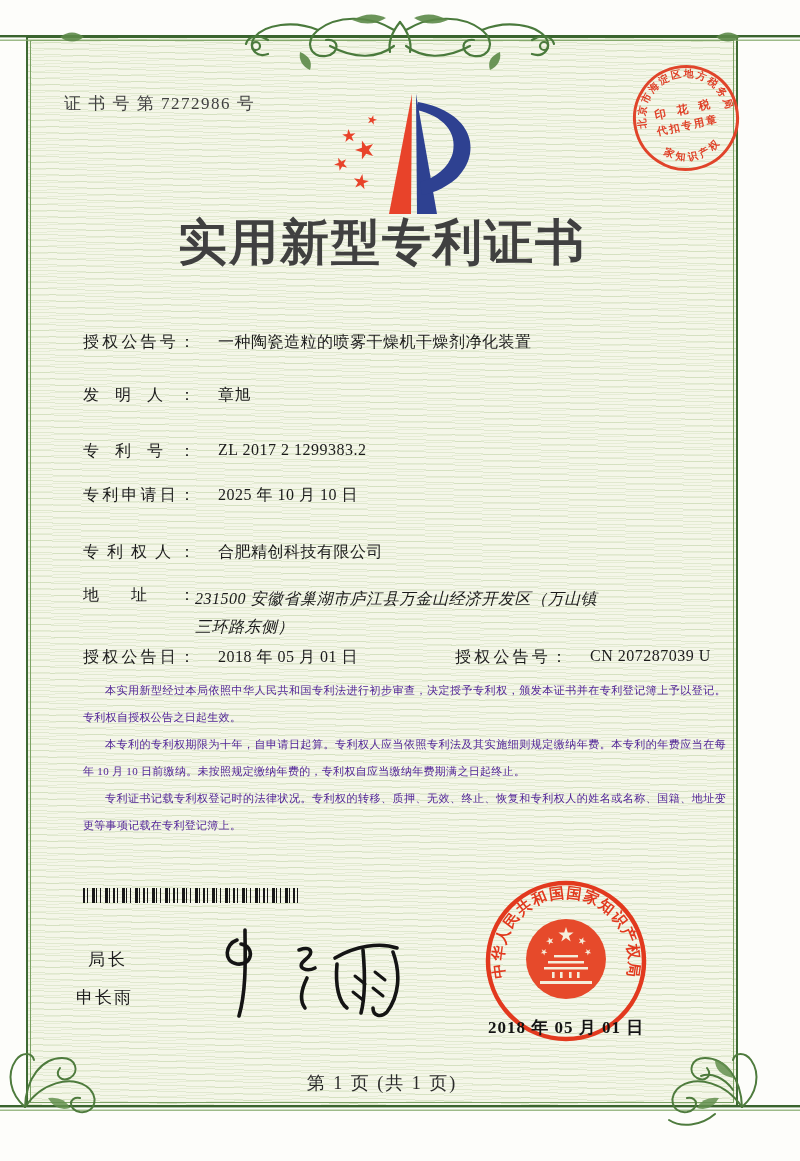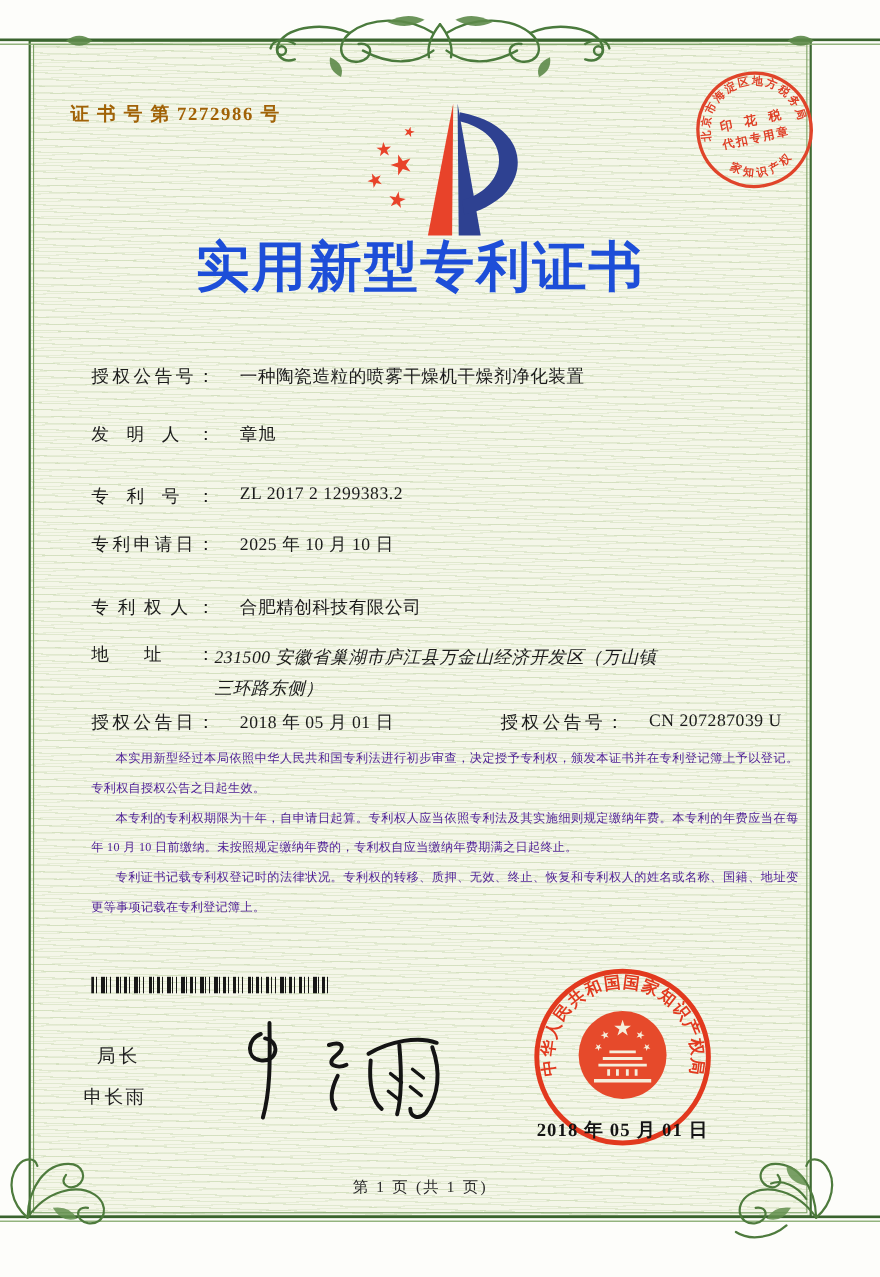--- a/index.html
+++ b/index.html
@@ -14,24 +14,24 @@
       repeating-linear-gradient(-2deg, rgba(150,182,112,.15) 0 1px, transparent 1px 7px);
     border:2.5px solid #3e6a33;}
   .paper-inner{position:absolute;inset:2px;border:1px solid #7ba264;pointer-events:none;}
 
   .band{position:absolute;left:0;width:800px;pointer-events:none;}
   .band-top{top:0;height:72px;}
   .corner{position:absolute;width:130px;height:120px;}
   .corner-br{left:645px;top:1020px;}
   .corner-bl{left:-8px;top:1020px;transform:scaleX(-1);}
 
-  .certno{position:absolute;left:64px;top:92px;font-size:17px;letter-spacing:1.5px;color:#a16207;font-weight:bold;}
+  .certno{position:absolute;left:64px;top:92px;font-size:17px;letter-spacing:1.5px;color:#404040;}
   .logo{position:absolute;left:325px;top:90px;}
   .title{position:absolute;left:26px;top:210px;width:712px;text-align:center;
-    font-size:49px;font-weight:bold;letter-spacing:2px;color:#1d4ed8;}
+    font-size:49px;font-weight:bold;letter-spacing:2px;color:#404040;}
 
   .row{position:absolute;left:83px;width:648px;font-size:16px;white-space:nowrap;color:#1b1b1b;}
   .flabel{display:inline-block;width:112px;text-align:justify;text-align-last:justify;vertical-align:top;}
   .fvalue{letter-spacing:0.5px;margin-left:23px;}
   .fvalue-wrap{display:inline-block;width:402px;white-space:normal;line-height:28px;vertical-align:top;letter-spacing:0.5px;font-style:italic;}
   .pair2{position:absolute;left:372px;top:0;}
 
   .paras{position:absolute;left:83px;top:677px;width:643px;font-size:11px;line-height:27px;
     text-align:justify;color:#4c1d95;letter-spacing:0.3px;}
   .paras p{margin:0;text-indent:2em;}
@@ -49,21 +49,21 @@
   .director-title{position:absolute;left:88px;top:948px;font-size:17px;letter-spacing:3px;text-align:right;}
   .director-name{position:absolute;left:76px;top:986px;font-size:17px;letter-spacing:2px;}
   .signature{position:absolute;left:215px;top:928px;}
 
   .seal{position:absolute;left:482px;top:877px;}
   .seal-date{position:absolute;left:482px;top:1016px;width:168px;text-align:center;
     font-size:17px;font-weight:700;letter-spacing:1px;color:#141414;}
   .stamp{position:absolute;left:628px;top:60px;transform:rotate(-12deg);}
 
   .footer{position:absolute;left:26px;top:1071px;width:712px;text-align:center;
-    font-size:14px;letter-spacing:2px;color:#2a2a2a;}
+    font-size:18px;letter-spacing:2px;color:#2a2a2a;}
 </style>
 </head>
 <body>
 
 <div id="page">
 
   <svg width="0" height="0" style="position:absolute" aria-hidden="true">
     <defs>
       <path id="st" d="M0,-1 L0.2245,-0.309 0.951,-0.309 0.363,0.118 0.588,0.809 0,0.382 -0.588,0.809 -0.363,0.118 -0.951,-0.309 -0.2245,-0.309 Z"></path>
     </defs>

